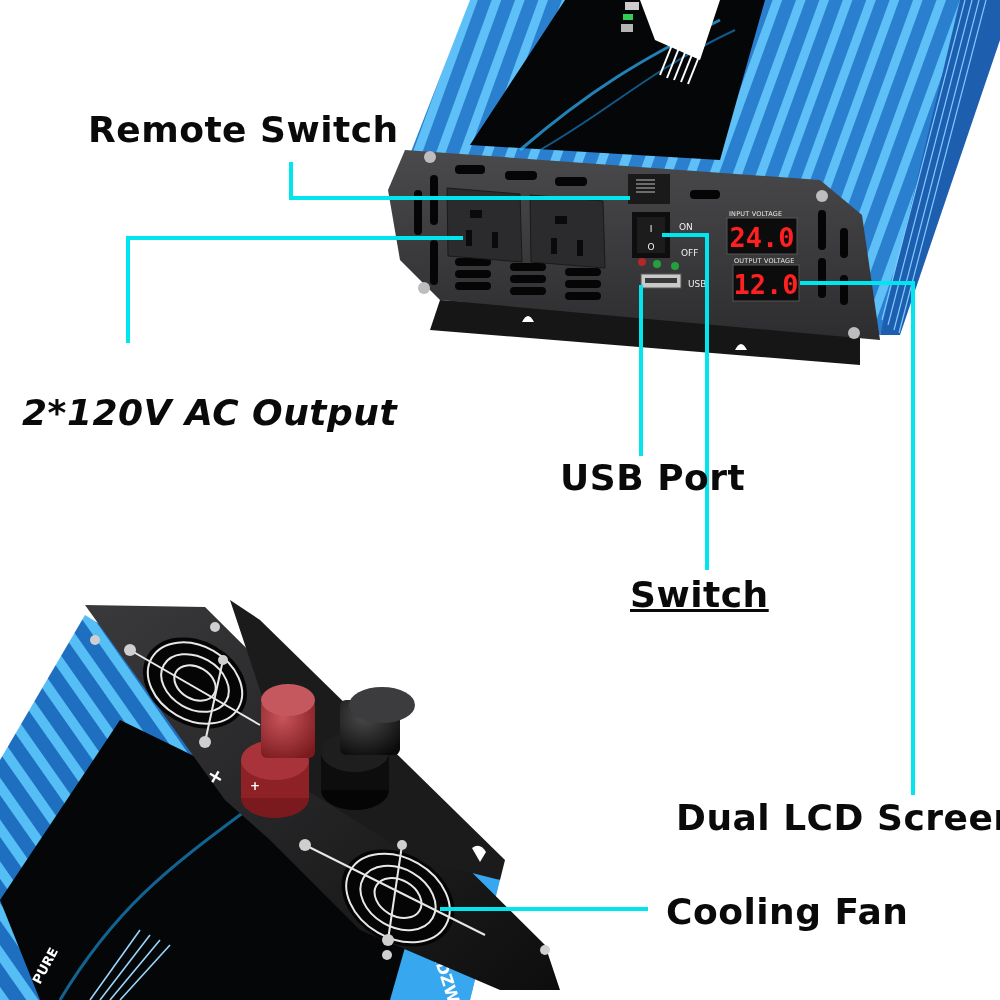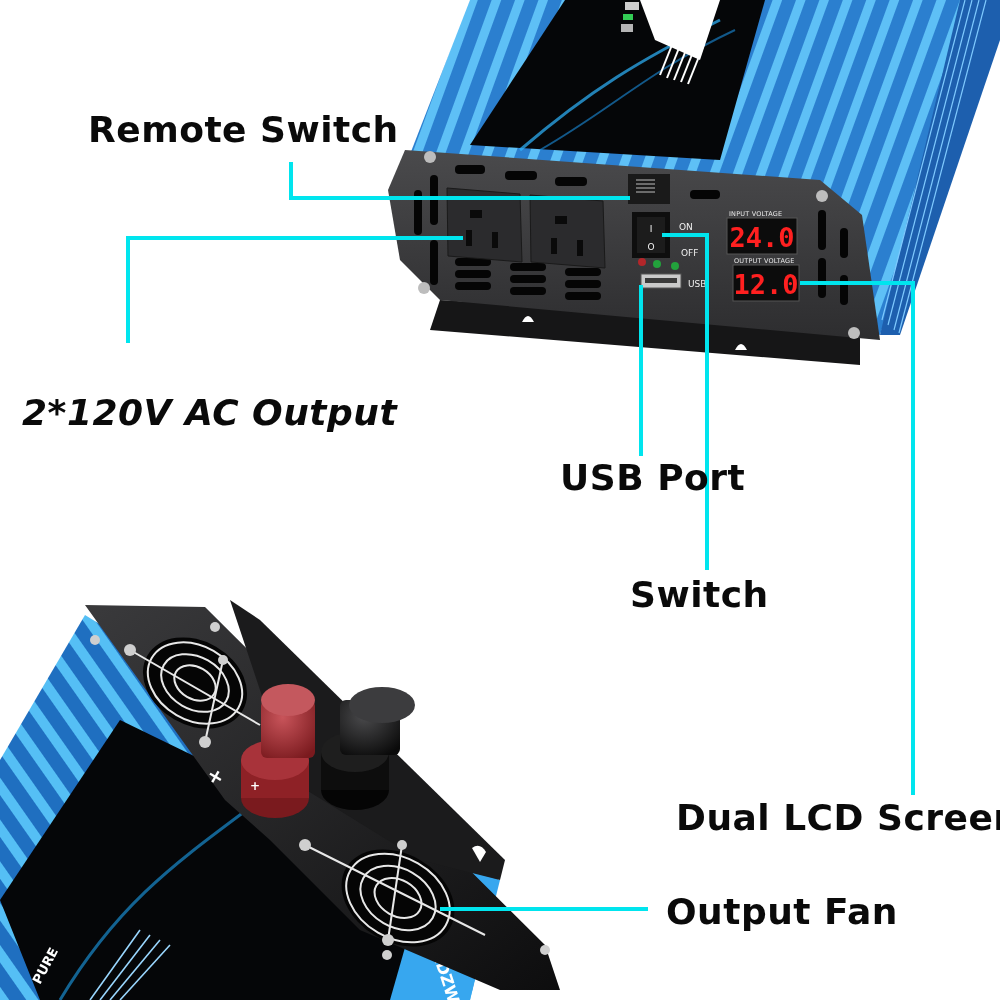--- a/index.html
+++ b/index.html
@@ -241,15 +241,15 @@
     <polyline points="641,285 641,456"></polyline>
     <polyline points="662,235 707,235 707,570"></polyline>
     <polyline points="800,283 913,283 913,795"></polyline>
     <polyline points="440,909 648,909"></polyline>
   </g>
 </svg>
 
 <div class="label" style="left:88px;top:112px;">Remote Switch</div>
 <div class="label" style="left:22px;top:395px;font-style:italic;">2*120V AC Output</div>
 <div class="label" style="left:520px;top:460px;margin-left:40px;">USB Port</div>
-<div class="label" style="left:630px;top:577px;">Switch</div>
+<div class="label" style="left:630px;top:577px;text-decoration:underline;">Switch</div>
 <div class="label" style="left:676px;top:800px;">Dual LCD Screen</div>
-<div class="label" style="left:666px;top:894px;">Output Fan</div>
+<div class="label" style="left:666px;top:894px;">Cooling Fan</div>
 
 </body></html>

